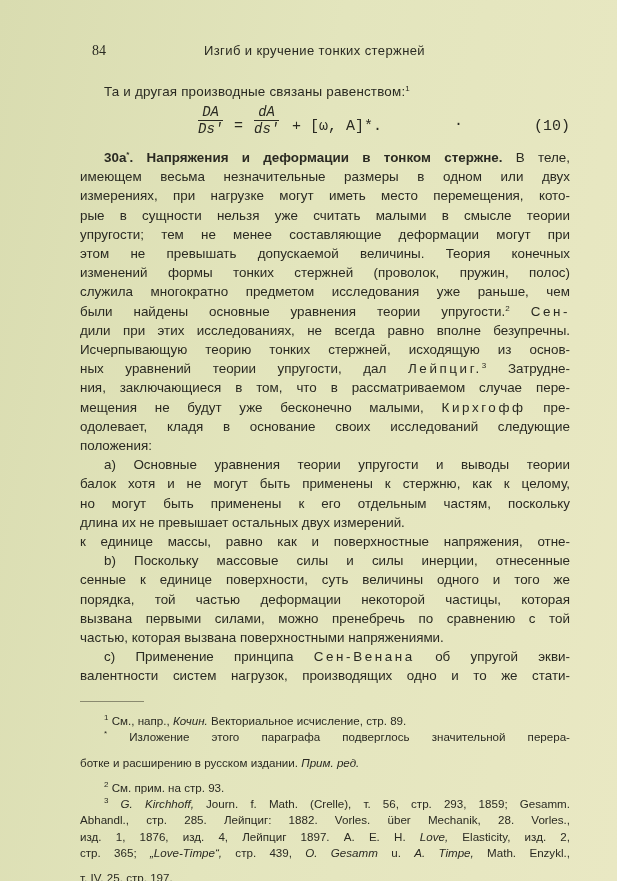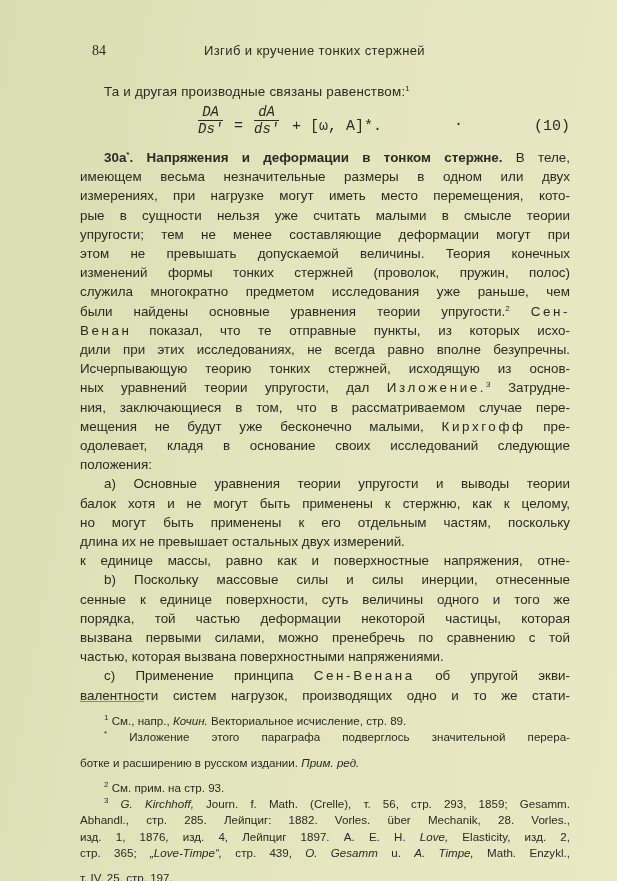--- a/index.html
+++ b/index.html
@@ -70,24 +70,23 @@
       <span>В теле,</span>
     </span>
     <span class="line">имеющем весьма незначительные размеры в одном или двух</span>
     <span class="line">измерениях, при нагрузке могут иметь место перемещения, кото-</span>
     <span class="line">рые в сущности нельзя уже считать малыми в смысле теории</span>
     <span class="line">упругости; тем не менее составляющие деформации могут при</span>
     <span class="line">этом не превышать допускаемой величины. Теория конечных</span>
     <span class="line">изменений формы тонких стержней (проволок, пружин, полос)</span>
     <span class="line">служила многократно предметом исследования уже раньше, чем</span>
     <span class="line"><span>были найдены основные уравнения теории упругости.</span><sup>2</sup> <span class="spaced">Сен-</span></span>
-    <span class="line"><span class="spaced">Венан</span> <span>показал, что те отправные пункты, из которых исхо-</span></span>
     <span class="line">дили при этих исследованиях, не всегда равно вполне безупречны.</span>
     <span class="line">Исчерпывающую теорию тонких стержней, исходящую из основ-</span>
-    <span class="line"><span>ных уравнений теории упругости, дал</span> <span class="spaced">Изложение.</span><sup>3</sup> <span>Затрудне-</span></span>
+    <span class="line"><span>ных уравнений теории упругости, дал</span> <span class="spaced">Лейпциг.</span><sup>3</sup> <span>Затрудне-</span></span>
     <span class="line">ния, заключающиеся в том, что в рассматриваемом случае пере-</span>
     <span class="line"><span>мещения не будут уже бесконечно малыми,</span> <span class="spaced">Кирхгофф</span> <span>пре-</span></span>
     <span class="line">одолевает, кладя в основание своих исследований следующие</span>
     <span class="line last">положения:</span>
 
     <span class="line indent"><span>a)</span> <span>Основные уравнения теории упругости и выводы теории</span></span>
     <span class="line">балок хотя и не могут быть применены к стержню, как к целому,</span>
     <span class="line">но могут быть применены к его отдельным частям, поскольку</span>
     <span class="line last">длина их не превышает остальных двух измерений.</span>
 

